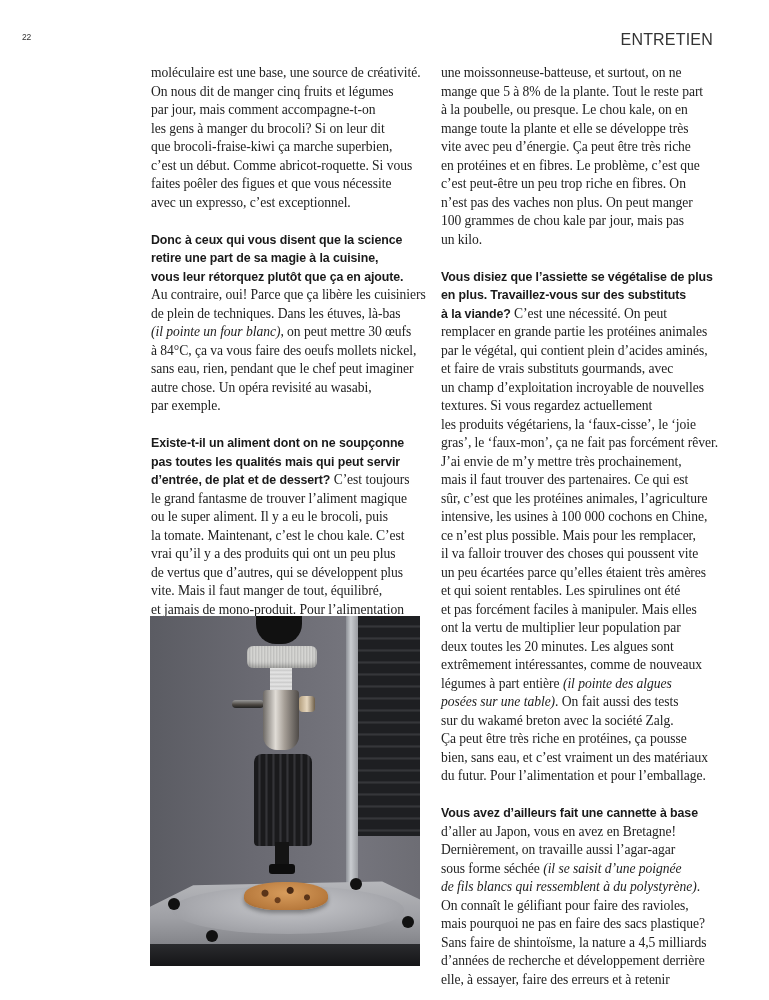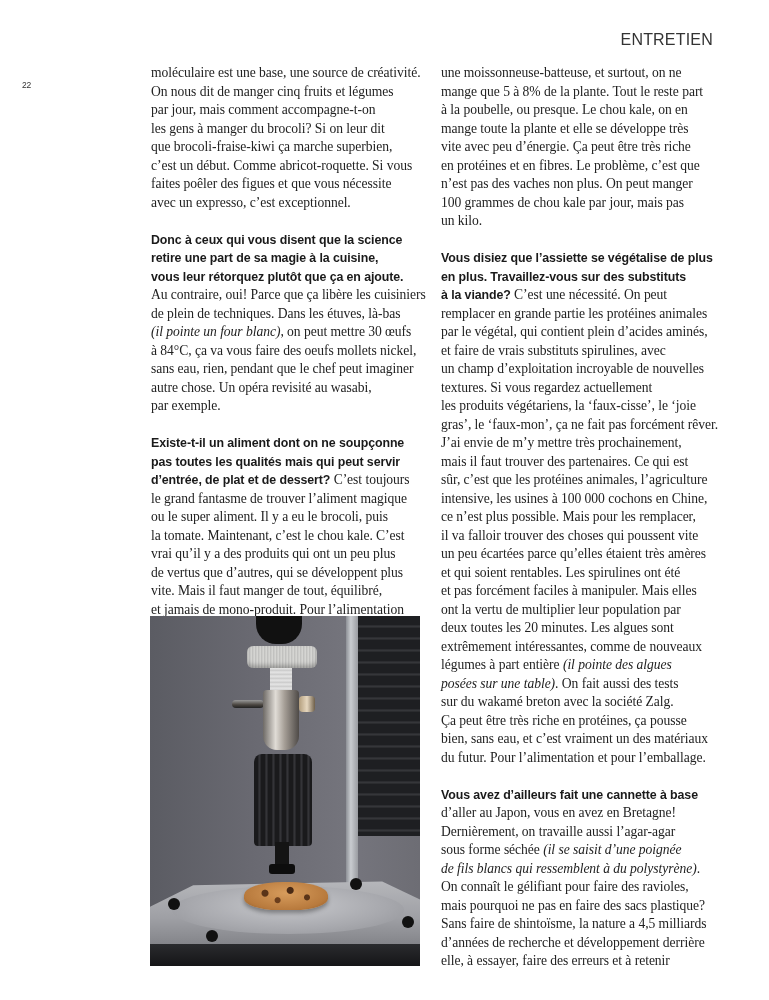--- a/index.html
+++ b/index.html
@@ -15,21 +15,20 @@
       color: #1c1c1c;
     }
     .folio {
       position: absolute;
       top: 32px;
       left: 22px;
       font-family: "Liberation Sans", sans-serif;
       font-size: 8.5px;
       color: #333;
       letter-spacing: -0.2px;
-      margin-top: 48px;
     }
     .section {
       position: absolute;
       top: 31px;
       right: 56px;
       font-family: "Liberation Sans", sans-serif;
       font-size: 16px;
       color: #333;
       letter-spacing: 0.2px;
     }
@@ -241,31 +240,32 @@
 </div>
 
 <div class="col col-right">
   <p>
     <span class="line">une moissonneuse-batteuse, et surtout, on ne</span>
     <span class="line">mange que 5 à 8% de la plante. Tout le reste part</span>
     <span class="line">à la poubelle, ou presque. Le chou kale, on en</span>
     <span class="line">mange toute la plante et elle se développe très</span>
     <span class="line">vite avec peu d’énergie. Ça peut être très riche</span>
     <span class="line">en protéines et en fibres. Le problème, c’est que</span>
+    <span class="line">c’est peut-être un peu trop riche en fibres. On</span>
     <span class="line">n’est pas des vaches non plus. On peut manger</span>
     <span class="line">100 grammes de chou kale par jour, mais pas</span>
     <span class="line">un kilo.</span>
   </p>
   <p>
     <span class="line q">Vous disiez que l’assiette se végétalise de plus</span>
     <span class="line q">en plus. Travaillez-vous sur des substituts</span>
     <span class="line"><span class="q">à la viande?</span><span> C’est une nécessité. On peut</span></span>
     <span class="line">remplacer en grande partie les protéines animales</span>
     <span class="line">par le végétal, qui contient plein d’acides aminés,</span>
-    <span class="line">et faire de vrais substituts spirulines, avec</span>
+    <span class="line">et faire de vrais substituts gourmands, avec</span>
     <span class="line">un champ d’exploitation incroyable de nouvelles</span>
     <span class="line">textures. Si vous regardez actuellement</span>
     <span class="line">les produits végétariens, la ‘faux-cisse’, le ‘joie</span>
     <span class="line">gras’, le ‘faux-mon’, ça ne fait pas forcément rêver.</span>
     <span class="line">J’ai envie de m’y mettre très prochainement,</span>
     <span class="line">mais il faut trouver des partenaires. Ce qui est</span>
     <span class="line">sûr, c’est que les protéines animales, l’agriculture</span>
     <span class="line">intensive, les usines à 100 000 cochons en Chine,</span>
     <span class="line">ce n’est plus possible. Mais pour les remplacer,</span>
     <span class="line">il va falloir trouver des choses qui poussent vite</span>

